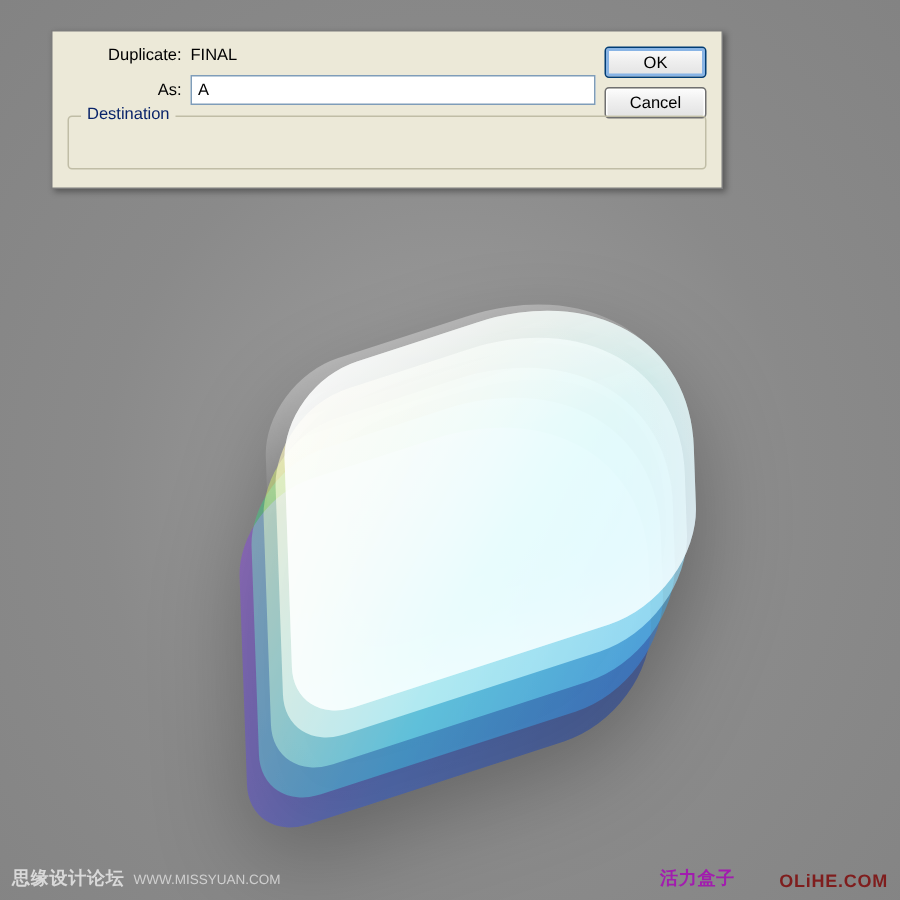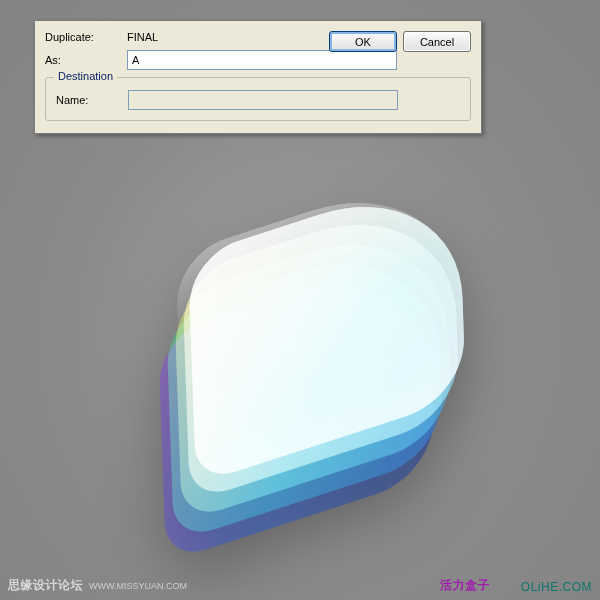--- a/index.html
+++ b/index.html
@@ -48,21 +48,21 @@
   .dialog {
     position: absolute;
     left: 34px; top: 20px;
     width: 448px;
     background: #ECE9D8;
     border: 1px solid #7c7c7c;
     box-shadow: 2px 2px 4px rgba(0,0,0,.35);
     padding: 10px 10px 12px 10px;
   }
   .row { display: flex; align-items: center; margin-bottom: 7px; }
-  .lab { width: 82px; text-align: left; padding-right: 6px; }
+  .lab { width: 82px; text-align: right; padding-right: 6px; }
   .val { font-weight: normal; }
   .field {
     height: 20px;
     border: 1px solid #7F9DB9;
     background: #fff;
     padding: 2px 4px;
     font-family: inherit; font-size: 11px;
   }
   .as-input { width: 270px; }
   .doc-select { width: 270px; position: relative; display: flex; align-items: center; }
@@ -74,35 +74,35 @@
     display: flex; align-items: center; justify-content: center;
     margin: -2px -3px -2px 2px;
   }
   .doc-select .chev svg { width: 8px; height: 8px; }
   .name-input { width: 270px; background: #ECE9D8; }
 
   .fieldset {
     border: 1px solid #C0BDA6;
     border-radius: 3px;
     margin-top: 6px;
-    padding: 12px 10px 10px 10px;
+    padding: 12px 10px 22px 10px;
     position: relative;
   }
   .fieldset .legend {
     position: absolute;
     top: -8px; left: 8px;
     background: #ECE9D8;
     padding: 0 4px;
     color: #0A246A;
   }
 
   .btns {
     position: absolute;
     right: 10px; top: 10px;
-    display: flex; flex-direction: row; gap: 6px;
+    display: flex; flex-direction: column; gap: 6px;
   }
   .btn {
     width: 68px; height: 21px;
     background: linear-gradient(#fdfdfd,#efefef 45%,#e2e2e2);
     border: 1px solid #707070;
     border-radius: 3px;
     font-family: inherit; font-size: 11px;
     text-align: center;
     line-height: 18px;
     box-shadow: inset 0 0 0 1px #fff;
@@ -113,21 +113,21 @@
   
   .wm {
     position: absolute;
     bottom: 6px;
     font-size: 12px;
     letter-spacing: .5px;
   }
   .wm-left { left: 8px; color: #d9d9d9; font-weight: bold; margin-top: 25px; }
   .wm-left small { font-size: 9px; color: #cfcfcf; font-weight: normal; letter-spacing: 0; margin-left: 6px; }
   .wm-mid  { right: 110px; color: #a21caf; font-weight: bold; }
-  .wm-right{ right: 8px;  color: #0f766e; font-weight: normal; }
+  .wm-right{ right: 8px;  color: #7f1d1d; font-weight: bold; }
 </style>
 </head>
 <body>
 
 <div class="art">
   <div class="slab s1"></div>
   <div class="slab s2"></div>
   <div class="slab s3"></div>
   <div class="slab s4"></div>
   <div class="slab s5"></div>
@@ -148,24 +148,20 @@
 
   <div class="row">
     <div class="lab">As:</div>
     <input class="field as-input" value="A" style="">
   </div>
 
   <div class="fieldset">
     <span class="legend">Destination</span>
 
 
-    <div class="row" style="margin-bottom:0">
-      <div class="lab" style="width:72px">Name:</div>
-      <input class="field name-input" value="" style="">
-    </div>
   </div>
 </div>
 
 <div class="wm wm-left">
   <span>思缘设计论坛</span><small>WWW.MISSYUAN.COM</small>
 </div>
 <div class="wm wm-mid">活力盒子</div>
 <div class="wm wm-right">OLiHE.COM</div>
 
 </body></html>

